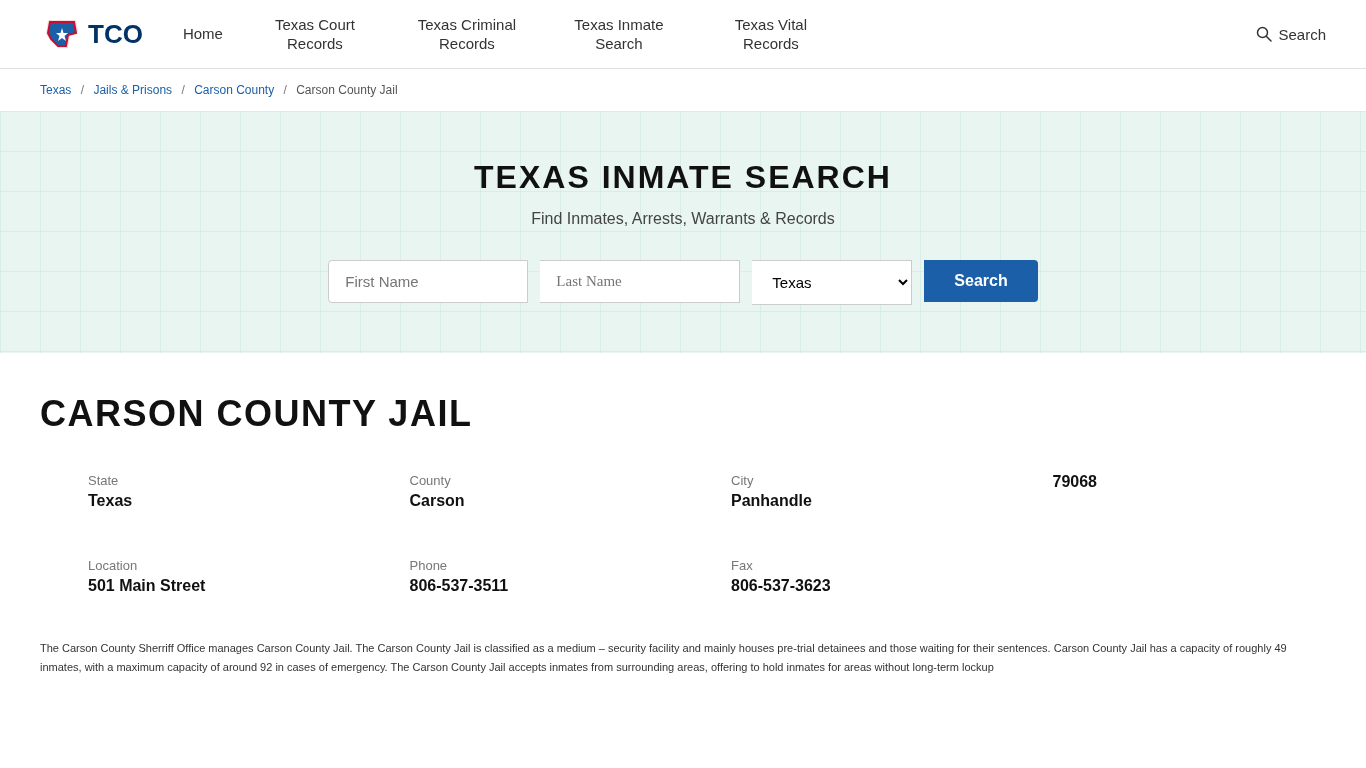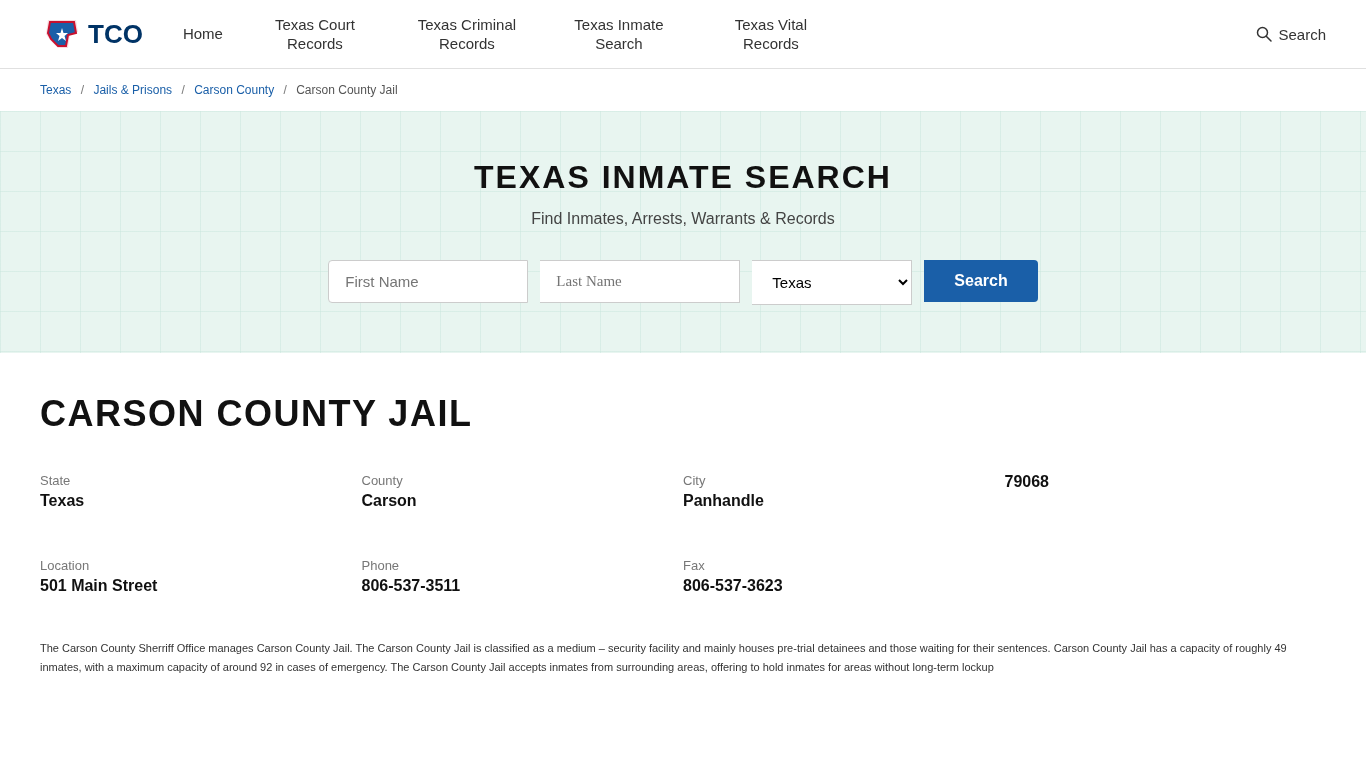--- a/index.html
+++ b/index.html
@@ -151,20 +151,21 @@
       margin-bottom: 30px;
     }
     .info-grid {
       display: grid;
       grid-template-columns: repeat(4, 1fr);
       gap: 0;
       margin-bottom: 24px;
     }
     .info-cell {
       padding: 8px 0 16px 0;
+      margin-left: 48px;
     }
     .info-label {
       font-size: 13px;
       color: #777;
       margin-bottom: 4px;
     }
     .info-value {
       font-size: 16px;
       font-weight: bold;
       color: #111;

